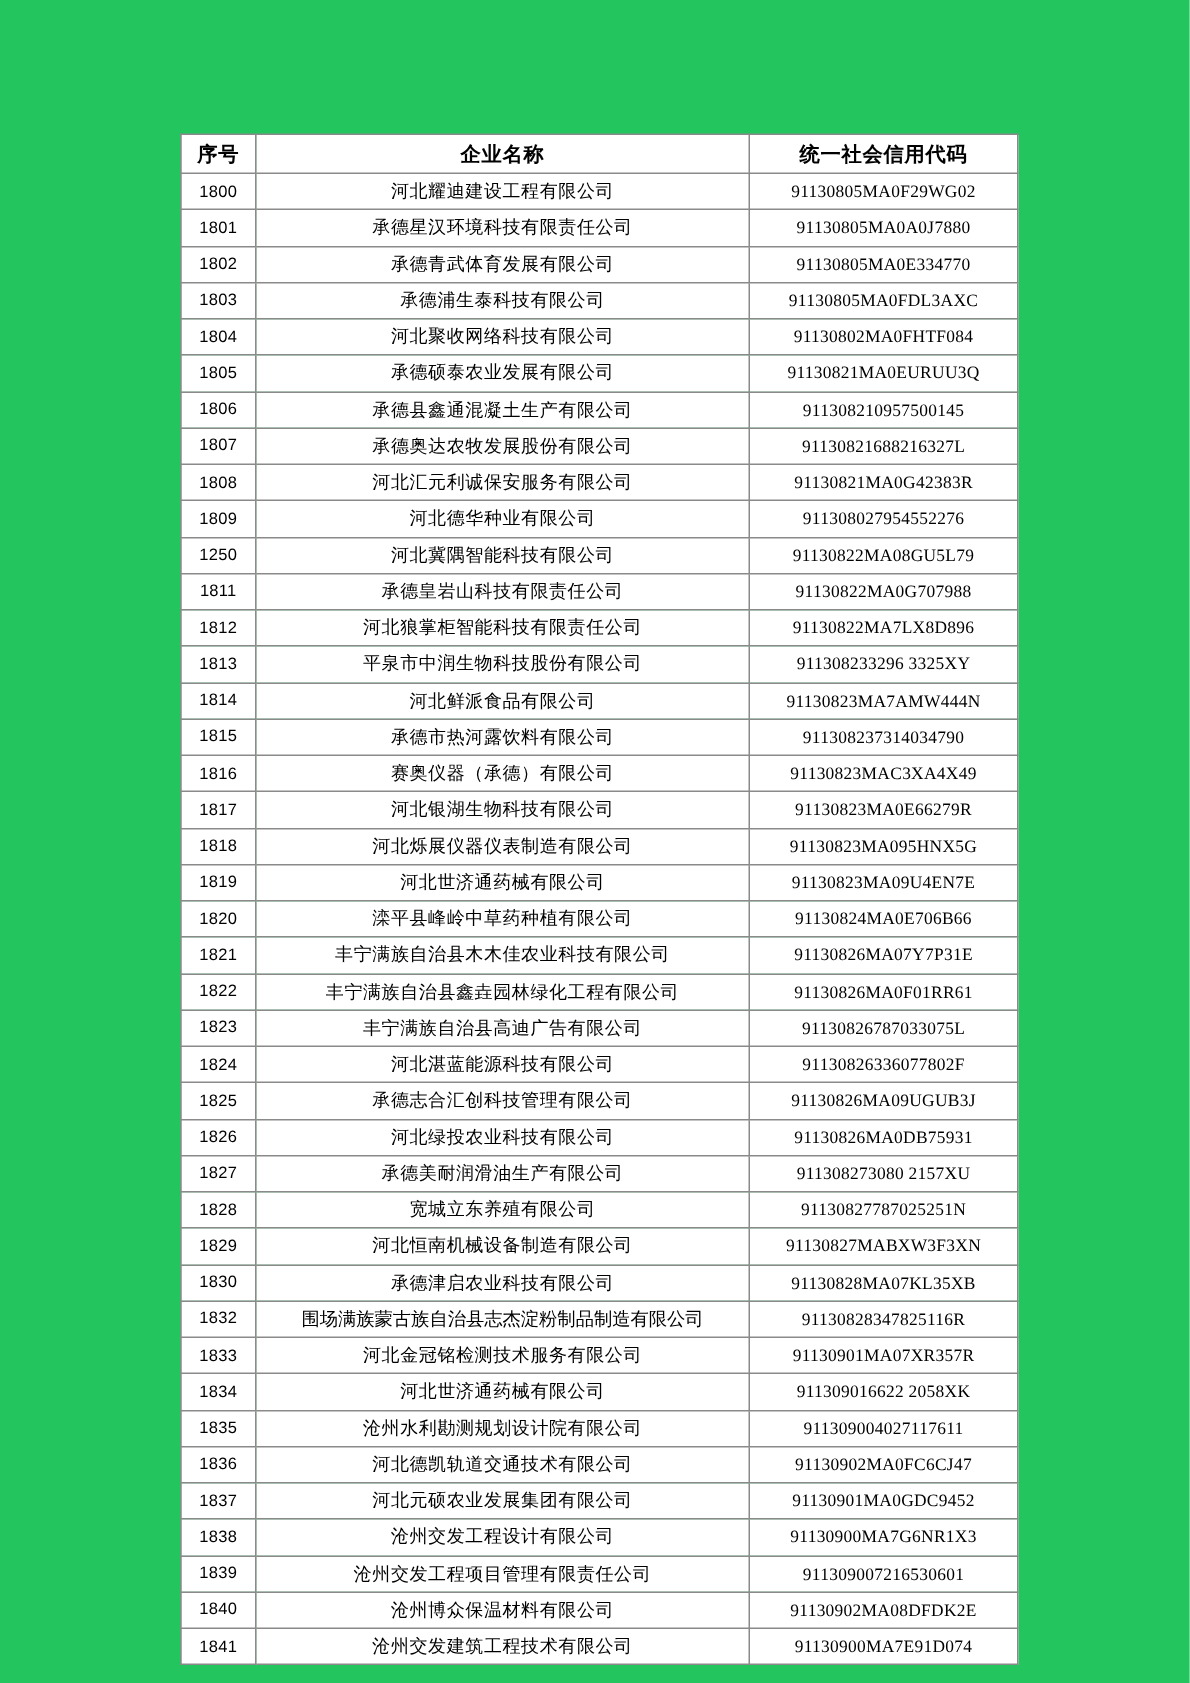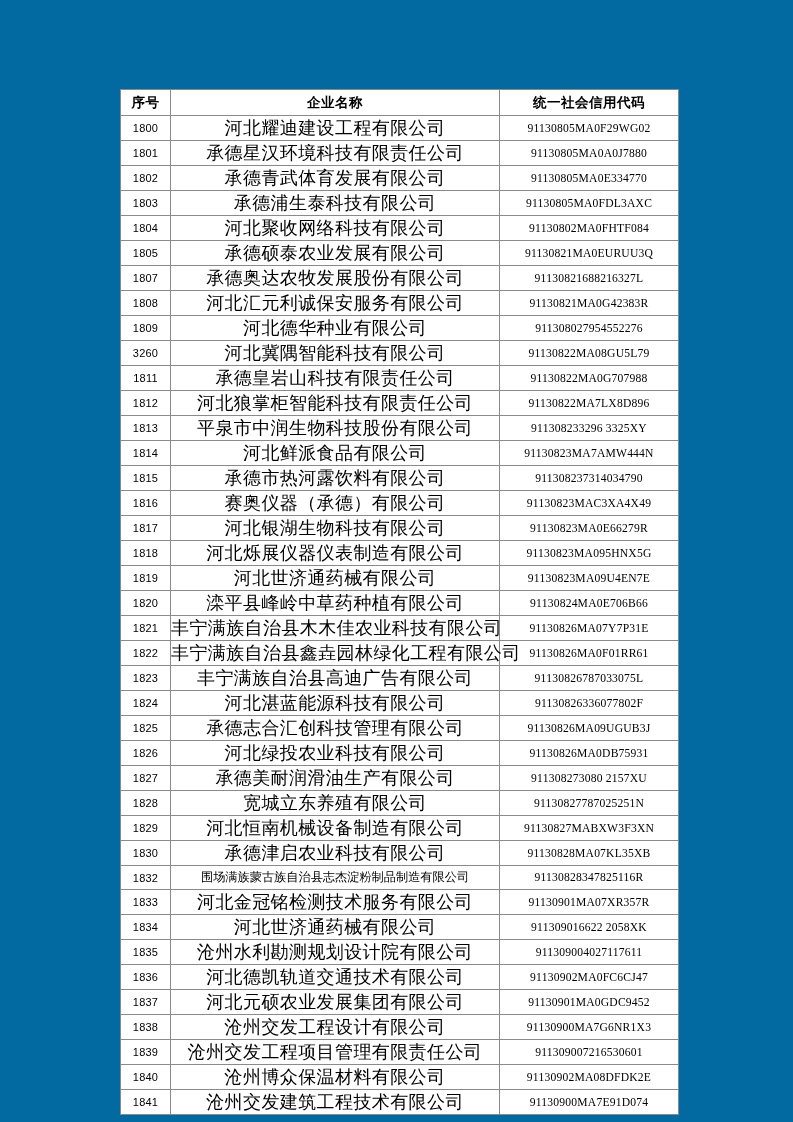--- a/index.html
+++ b/index.html
@@ -13,21 +13,21 @@
     font-family: "Liberation Sans", "DejaVu Sans", sans-serif;
     position: relative;
     overflow: hidden;
   }
   .page {
     position: absolute;
     left: 0;
     top: 0;
     width: 793px;
     height: 1122px;
-    background: #0369a1;
+    background: #22c55e;
   }
   .table-wrap {
     position: absolute;
     left: 120px;
     top: 89px;
     width: 558px;
   }
   table.registry {
     border-collapse: collapse;
     width: 558px;
@@ -54,21 +54,21 @@
   }
   table.registry tbody td {
     height: 23.25px;
     font-weight: normal;
   }
   td.seq {
     font-size: 11px;
     letter-spacing: 0.2px;
   }
   td.name {
-    font-size: 18px;
+    font-size: 12px;
     letter-spacing: 0.4px;
     white-space: nowrap;
   }
   td.code {
     font-family: Liberation Serif, serif;
     font-size: 11.6px;
     letter-spacing: 0.2px;
     white-space: nowrap;
   }
   
@@ -121,36 +121,41 @@
             <td class="seq">1804</td>
             <td class="name">河北聚收网络科技有限公司</td>
             <td class="code">91130802MA0FHTF084</td>
           </tr>
           <tr>
             <td class="seq">1805</td>
             <td class="name">承德硕泰农业发展有限公司</td>
             <td class="code">91130821MA0EURUU3Q</td>
           </tr>
           <tr>
+            <td class="seq">1806</td>
+            <td class="name">承德县鑫通混凝土生产有限公司</td>
+            <td class="code">911308210957500145</td>
+          </tr>
+          <tr>
             <td class="seq">1807</td>
             <td class="name">承德奥达农牧发展股份有限公司</td>
             <td class="code">91130821688216327L</td>
           </tr>
           <tr>
             <td class="seq">1808</td>
             <td class="name">河北汇元利诚保安服务有限公司</td>
             <td class="code">91130821MA0G42383R</td>
           </tr>
           <tr>
             <td class="seq">1809</td>
             <td class="name">河北德华种业有限公司</td>
             <td class="code">911308027954552276</td>
           </tr>
           <tr>
-            <td class="seq">3260</td>
+            <td class="seq">1250</td>
             <td class="name">河北冀隅智能科技有限公司</td>
             <td class="code">91130822MA08GU5L79</td>
           </tr>
           <tr>
             <td class="seq">1811</td>
             <td class="name">承德皇岩山科技有限责任公司</td>
             <td class="code">91130822MA0G707988</td>
           </tr>
           <tr>
             <td class="seq">1812</td>

